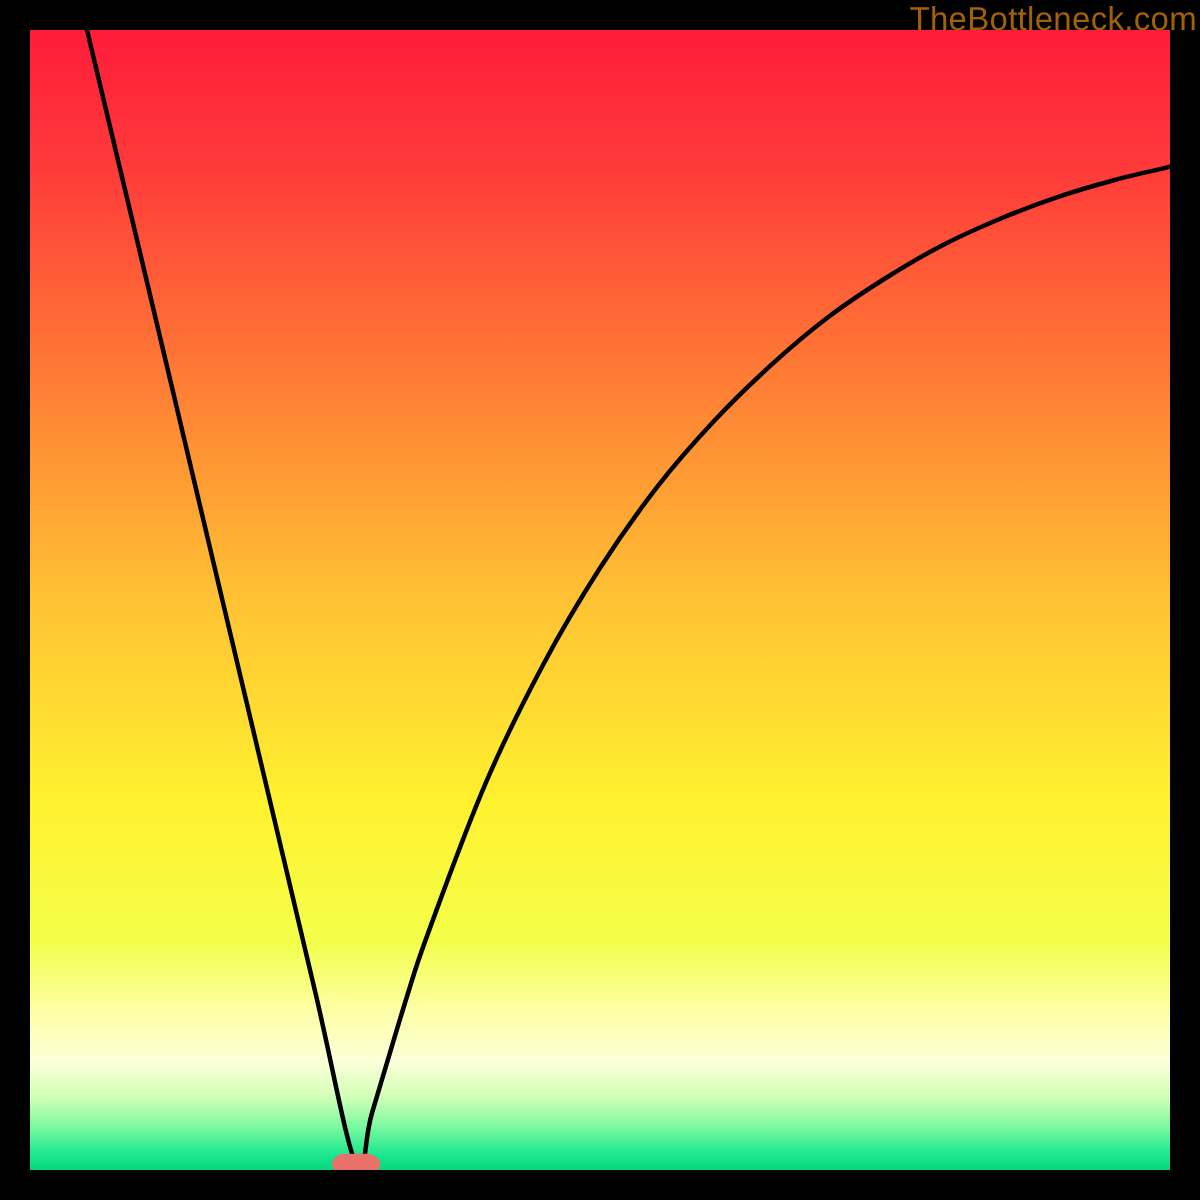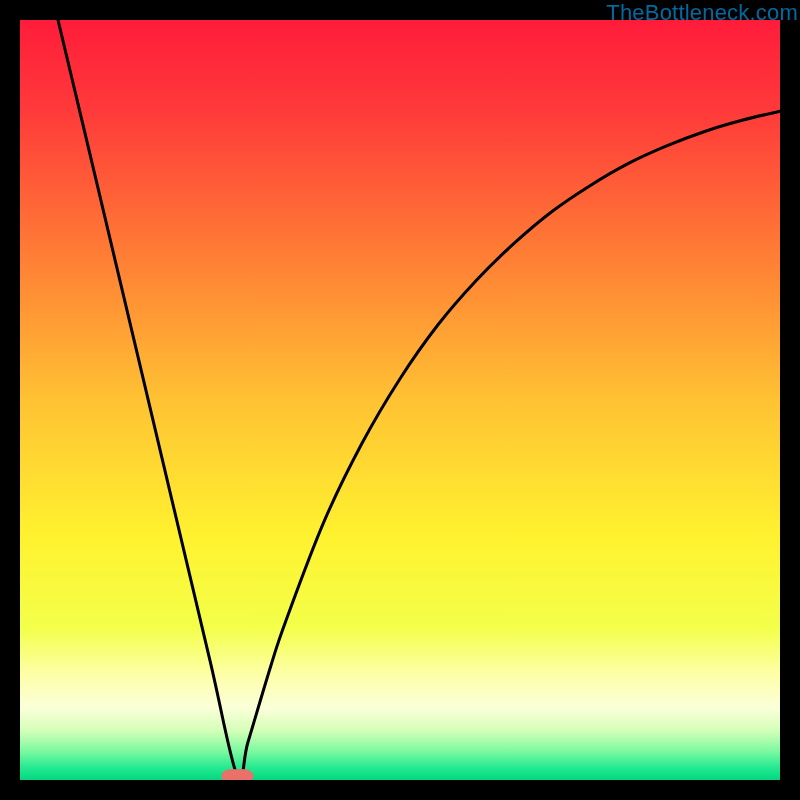--- a/index.html
+++ b/index.html
@@ -24,21 +24,21 @@
     left: 0;
     top: 0;
     width: 760px;
     height: 760px;
   }
   .watermark {
     position: absolute;
     top: 0px;
     right: 2px;
     font-size: 22px;
-    color: #0369a1;
+    color: #a16207;
     font-weight: 500;
     letter-spacing: 0.2px;
     text-align: right;
   }
   svg {
     display: block;
   }
 </style>
 </head>
 <body>

